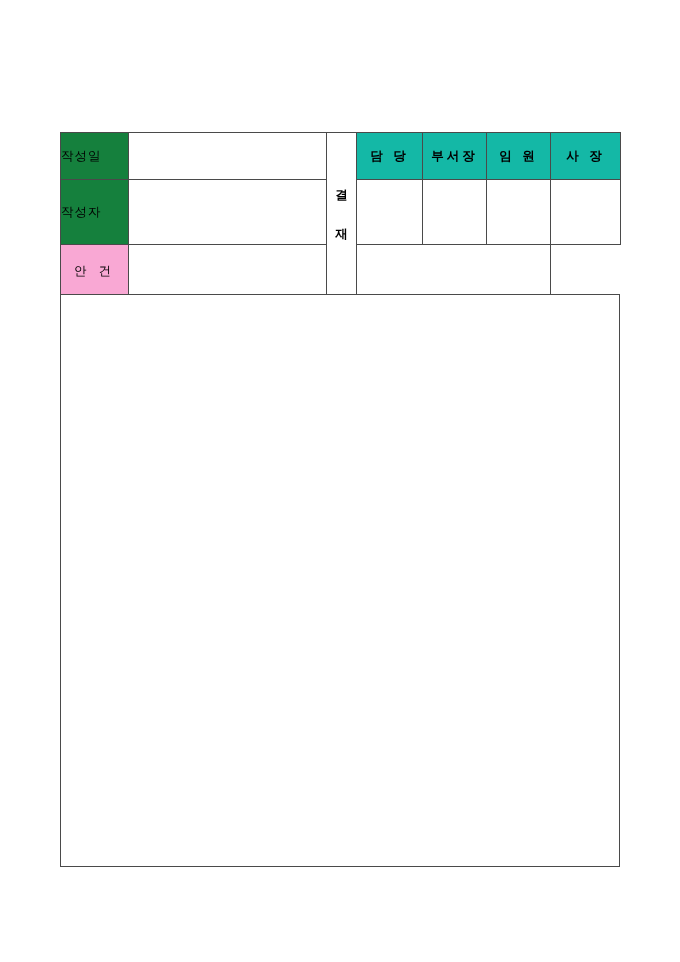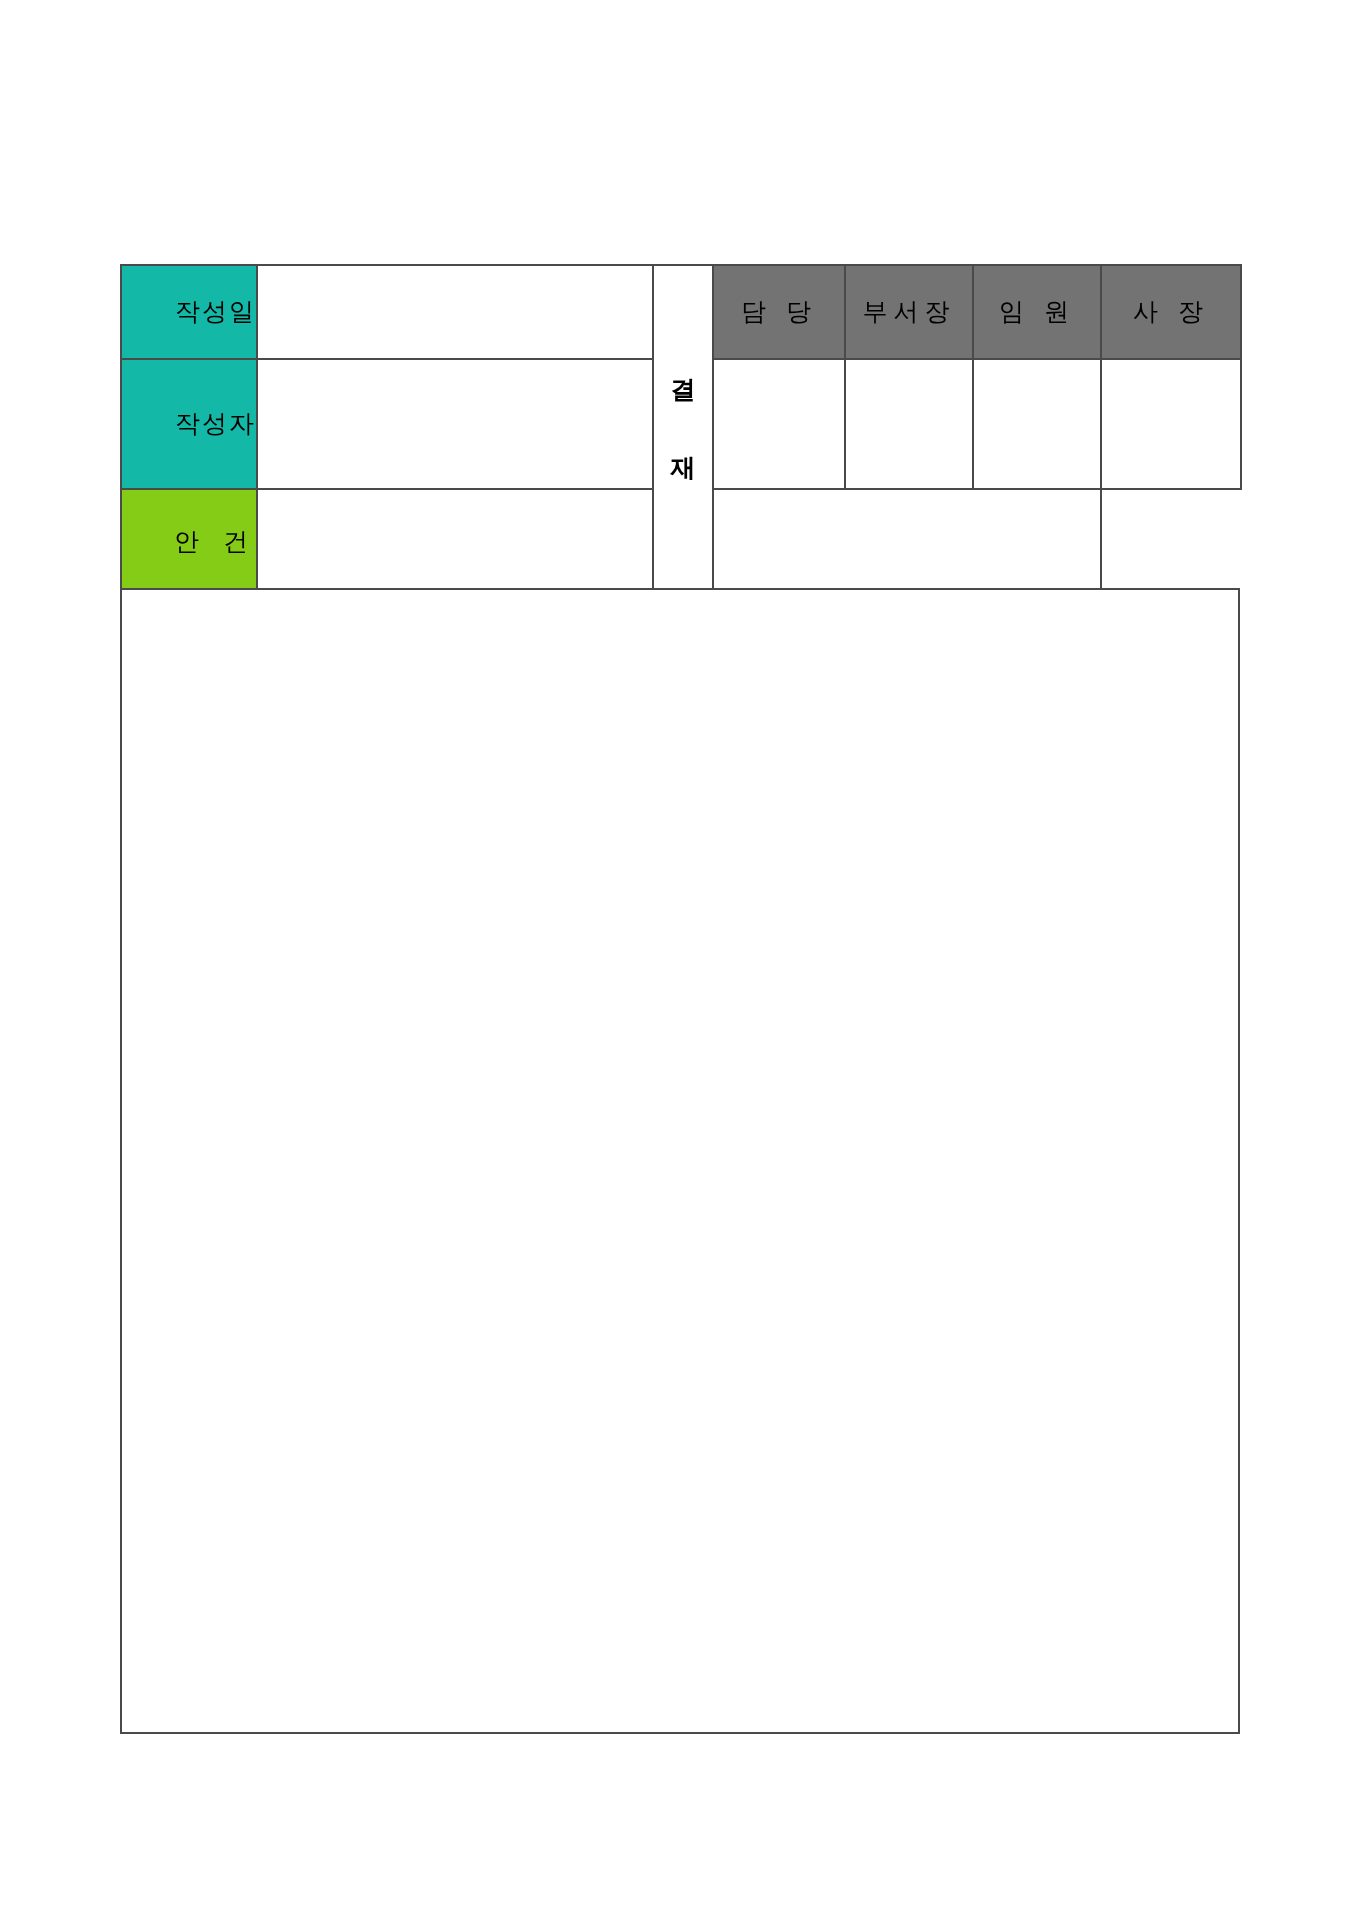--- a/index.html
+++ b/index.html
@@ -41,49 +41,50 @@
     table-layout: fixed;
   }
   .form-table td {
     border: 1px solid #4a4a4a;
     font-size: 12.5px;
     font-family: "DejaVu Sans", sans-serif;
     padding: 0;
     vertical-align: middle;
   }
   .lbl {
-    background: #14b8a6;
-    text-align: right;
+    background: #15803d;
+    text-align: left;
     letter-spacing: 1px;
     height: 46px;
   }
   .cell-blank {
     background: #ffffff;
   }
   .appr-label {
     background: #ffffff;
     text-align: center;
     font-size: 12.5px;
     font-weight: bold;
     width: 30px;
   }
   .appr-head {
-    background: #737373;
+    background: #14b8a6;
     text-align: center;
-    font-weight: normal;
+    font-weight: bold;
     font-size: 12.5px;
     letter-spacing: 3px;
     height: 28px;
   }
   .appr-sign {
     background: #ffffff;
     height: 64px;
   }
   .agenda-lbl {
-    background: #84cc16;
+    background: #f9a8d4;
+    text-align: center;
     letter-spacing: 4px;
     height: 52px;
   }
   .agenda-val {
     background: #ffffff;
   }
   .body-box {
     position: absolute;
     top: 294px;
     left: 60px;

